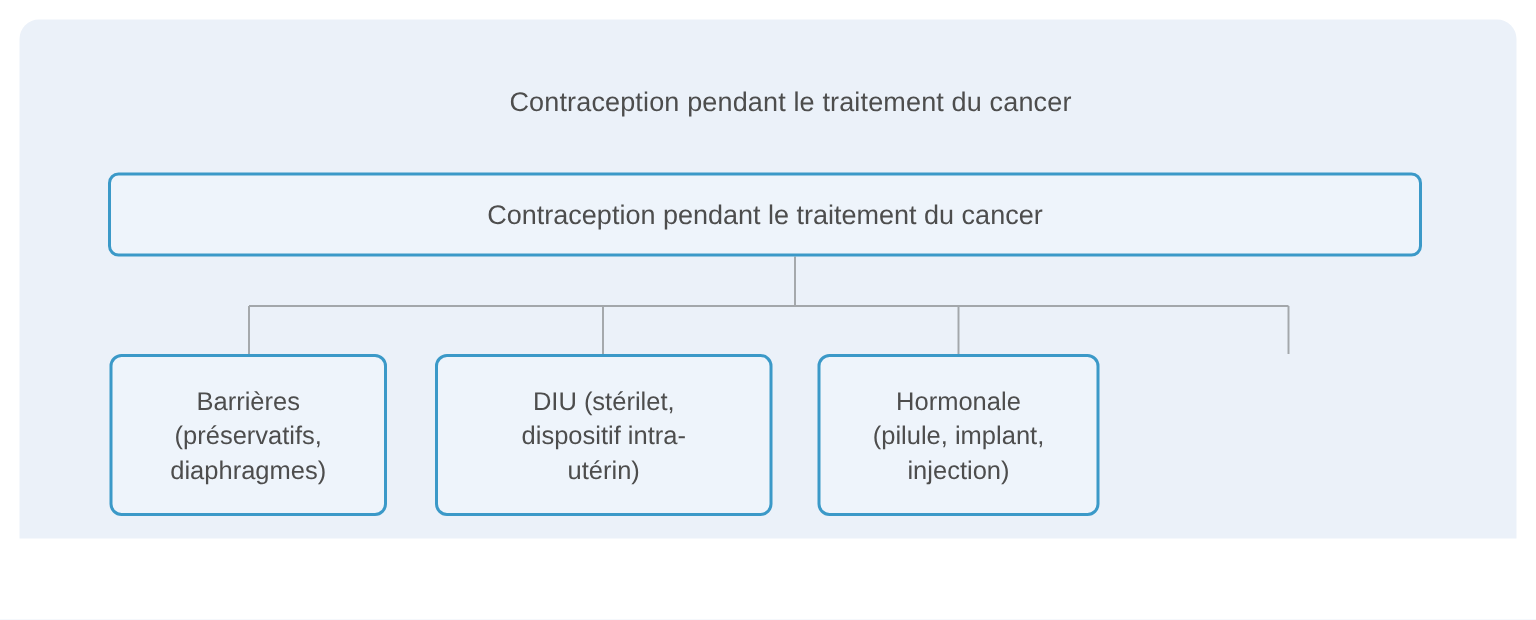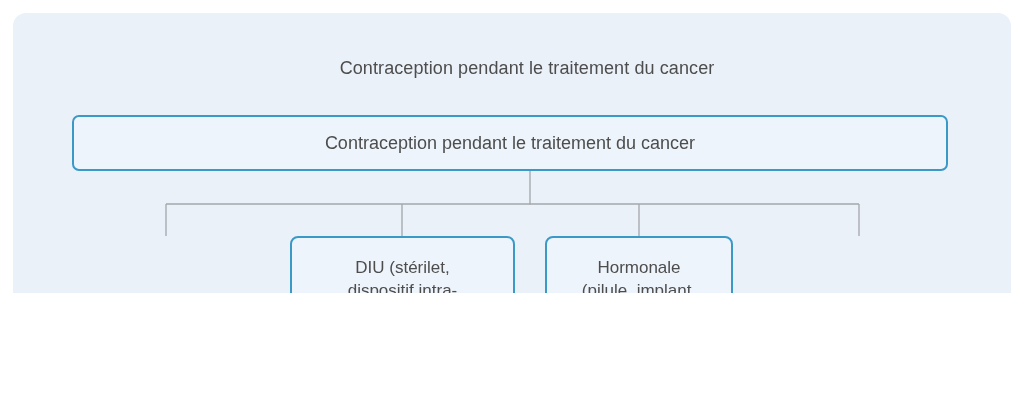--- a/index.html
+++ b/index.html
@@ -3,21 +3,21 @@
 <meta charset="utf-8">
 <style>
   * { margin: 0; padding: 0; box-sizing: border-box; }
   body {
     font-family: "Liberation Sans", sans-serif;
     background: #ffffff;
   }
   .canvas {
     position: relative;
     width: 1024px;
-    height: 293px;
+    height: 359px;
     background: #ffffff;
     overflow: hidden;
   }
   .panel {
     position: absolute;
     left: 13px;
     top: 13px;
     width: 998px;
     height: 388px;
     background: #ebf1f9;
@@ -87,20 +87,25 @@
     <line x1="166" y1="204" x2="166" y2="236" stroke-width="1.3" stroke="#a3a7ab"></line>
     <line x1="402" y1="204" x2="402" y2="236" stroke-width="1.3" stroke="#a3a7ab"></line>
     <line x1="639" y1="204" x2="639" y2="236" stroke-width="1.3" stroke="#a3a7ab"></line>
     <line x1="859" y1="204" x2="859" y2="236" stroke-width="1.3" stroke="#a3a7ab"></line>
   </svg>
 
   <div class="node root-node">
     <span class="label">Contraception pendant le traitement du cancer</span>
   </div>
 
+  <div class="node child-node node-1">
+    <span class="label">Barrières
+(préservatifs,
+diaphragmes)</span>
+  </div>
 
   <div class="node child-node node-2">
     <span class="label">DIU (stérilet,
 dispositif intra-
 utérin)</span>
   </div>
 
   <div class="node child-node node-3">
     <span class="label">Hormonale
 (pilule, implant,

